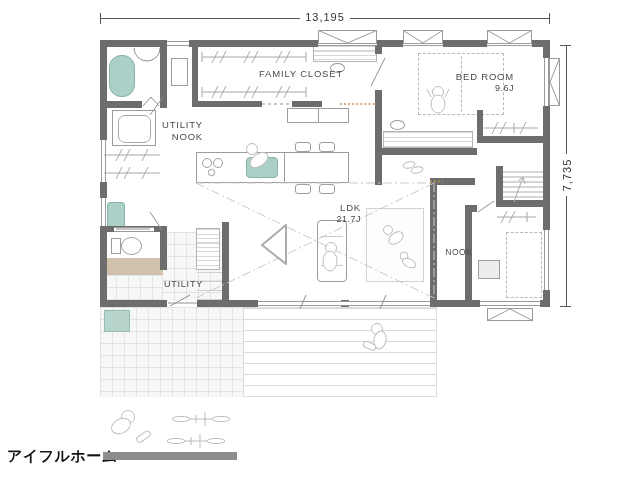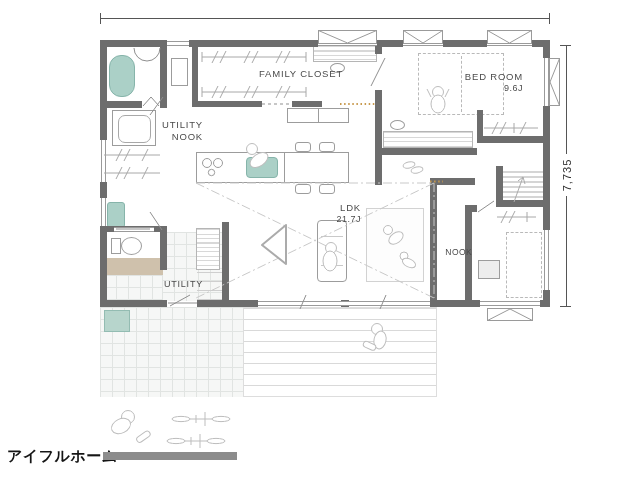--- a/index.html
+++ b/index.html
@@ -207,28 +207,29 @@
       <path d="M190,419 H212 M205,412 V426 M196,415 V423"></path>
       <ellipse cx="176" cy="441" rx="9" ry="2.6"></ellipse>
         <ellipse cx="216" cy="441" rx="9" ry="2.6"></ellipse>
       <path d="M185,441 H207 M200,434 V448 M191,437 V445"></path>
     </g>
   </svg>
 
   <div class="dimline" style="left:100px;top:18px;width:450px;height:1px"></div>
   <div class="dimline" style="left:100px;top:13px;width:1px;height:11px"></div>
   <div class="dimline" style="left:549px;top:13px;width:1px;height:11px"></div>
+  <div class="dimlbl" style="left:100px;top:11px;width:450px"><span>13,195</span></div>
 
   <div class="dimline" style="left:566px;top:45px;width:1px;height:262px"></div>
   <div class="dimline" style="left:560px;top:45px;width:11px;height:1px"></div>
   <div class="dimline" style="left:560px;top:306px;width:11px;height:1px"></div>
   <div class="dimlbl" style="left:540px;top:169px;width:54px;transform:rotate(-90deg)"><span>7,735</span></div>
 
   <div class="lbl" style="left:203px;top:68px;width:140px">FAMILY CLOSET</div>
-  <div class="lbl" style="left:423px;top:71px;width:100px"><span>BED ROOM</span><span class="size">9.6J</span></div>
+  <div class="lbl" style="left:414px;top:71px;width:100px"><span>BED ROOM</span><span class="size">9.6J</span></div>
   <div class="lbl" style="left:141px;top:119px;width:62px">UTILITY NOOK</div>
   <div class="lbl" style="left:301px;top:202px;width:60px"><span>LDK</span><span class="size">21.7J</span></div>
   <div class="lbl" style="left:432px;top:247px;width:40px;font-size:8.5px;letter-spacing:.4px">NOOK</div>
   <div class="lbl" style="left:123px;top:279px;width:80px;font-size:9px">UTILITY</div>
 
   <div class="brand">アイフルホーム</div>
   <div class="brandbar"></div>
 
 </div>
 

